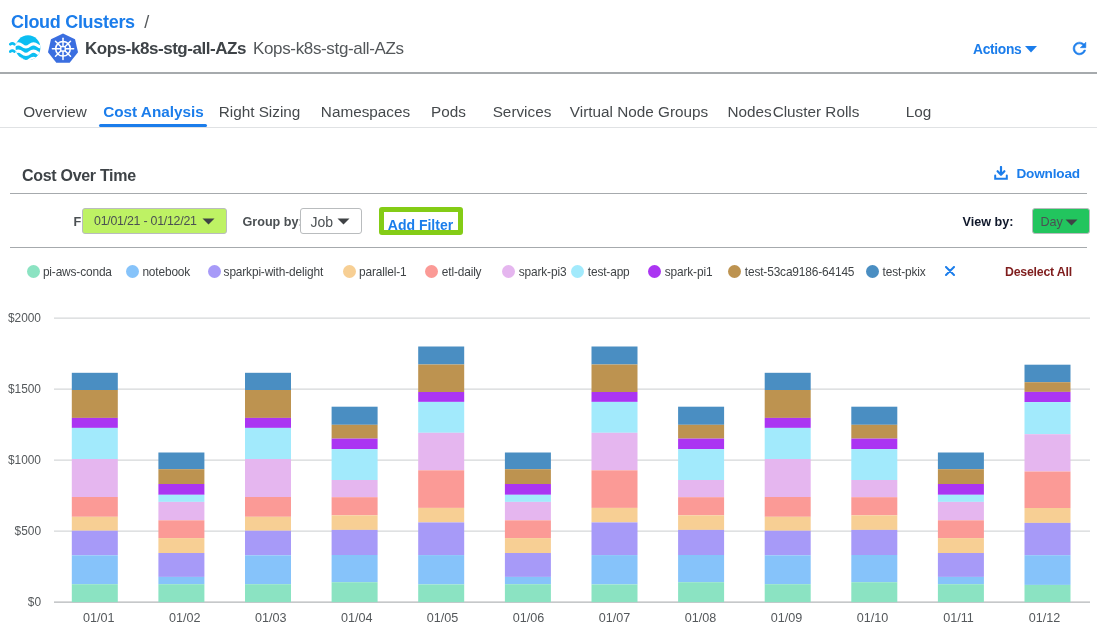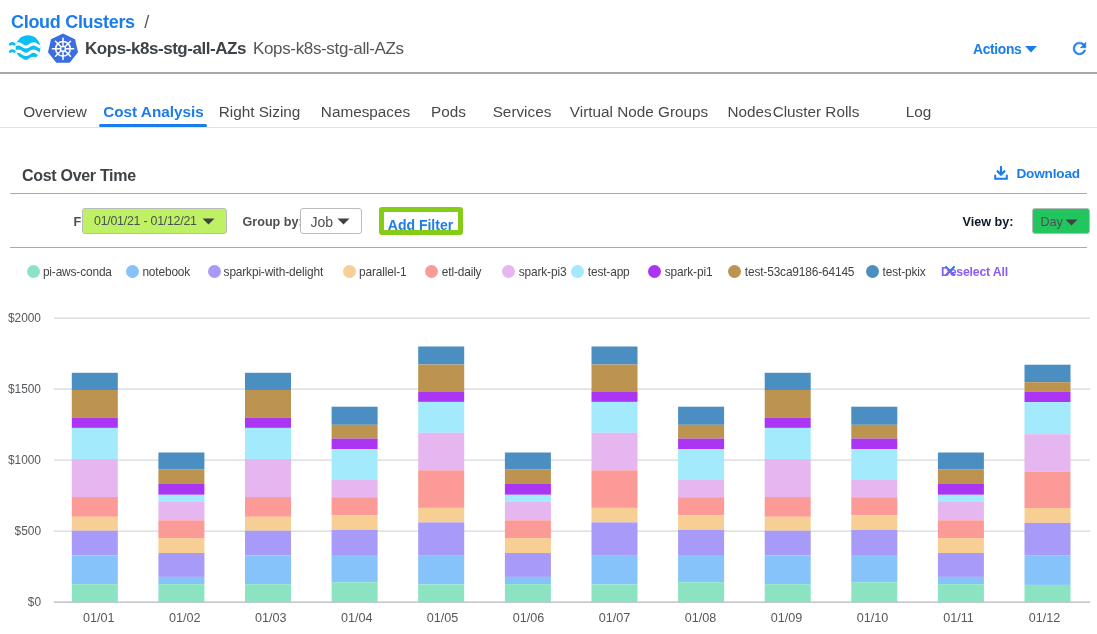--- a/index.html
+++ b/index.html
@@ -128,21 +128,21 @@
       <div class="abs" style="left:587.8px; top:265px; font-size:11.9px; color:#404447; letter-spacing:-0.15px;">test-app</div>
       <div class="abs" style="left:647.8px; top:264.5px; width:13px; height:13px; border-radius:50%; background:#AB35F2;"></div>
       <div class="abs" style="left:664.8px; top:265px; font-size:11.9px; color:#404447; letter-spacing:-0.15px;">spark-pi1</div>
       <div class="abs" style="left:727.8px; top:264.5px; width:13px; height:13px; border-radius:50%; background:#BD9350;"></div>
       <div class="abs" style="left:744.8px; top:265px; font-size:11.9px; color:#404447; letter-spacing:-0.15px;">test-53ca9186-64145</div>
       <div class="abs" style="left:865.6px; top:264.5px; width:13px; height:13px; border-radius:50%; background:#4A8EC2;"></div>
       <div class="abs" style="left:882.6px; top:265px; font-size:11.9px; color:#404447; letter-spacing:-0.15px;">test-pkix</div>
       <svg class="abs" style="left:944.5px; top:265.5px;" width="10" height="10" viewBox="0 0 10 10">
         <path d="M1 1 L9 9 M9 1 L1 9" stroke="#1b7deb" stroke-width="2" stroke-linecap="round"></path>
       </svg>
-      <div class="abs" style="left:941px; top:264.5px; font-size:12.3px; font-weight:bold; color:#8b5cf6; letter-spacing:-0.2px;">Deselect All</div>
+      <div class="abs" style="left:1005px; top:264.5px; font-size:12.3px; font-weight:bold; color:#7f1d1d; letter-spacing:-0.2px;">Deselect All</div>
     </div>
 
   <svg id="chart" class="abs" style="left:0; top:300px;" width="1097" height="334" viewBox="0 300 1097 334">
       <line x1="54" y1="318.1" x2="1090" y2="318.1" stroke="#d5d7d9" stroke-width="1.1"></line>
       <text x="41" y="322.3" text-anchor="end" font-size="11.9" fill="#54585b">$2000</text>
       <line x1="54" y1="389.1" x2="1090" y2="389.1" stroke="#d5d7d9" stroke-width="1.1"></line>
       <text x="41" y="393.3" text-anchor="end" font-size="11.9" fill="#54585b">$1500</text>
       <line x1="54" y1="460.1" x2="1090" y2="460.1" stroke="#d5d7d9" stroke-width="1.1"></line>
       <text x="41" y="464.3" text-anchor="end" font-size="11.9" fill="#54585b">$1000</text>
       <line x1="54" y1="531.1" x2="1090" y2="531.1" stroke="#d5d7d9" stroke-width="1.1"></line>

